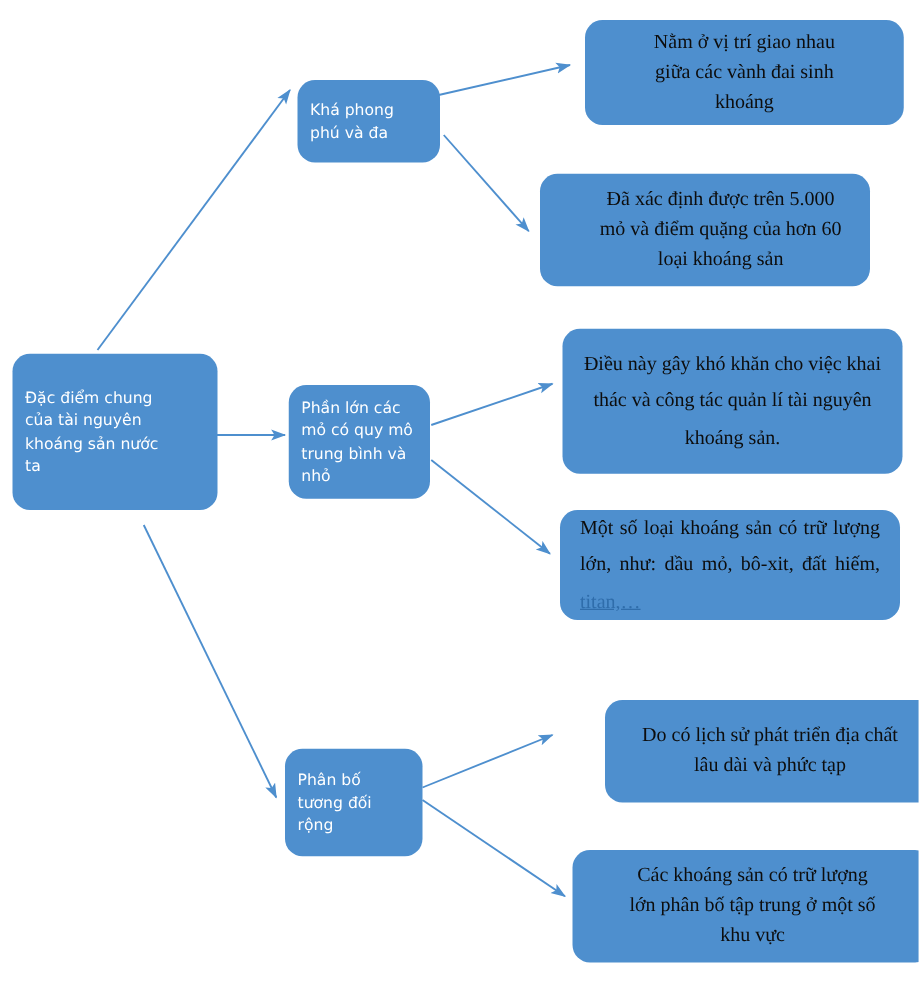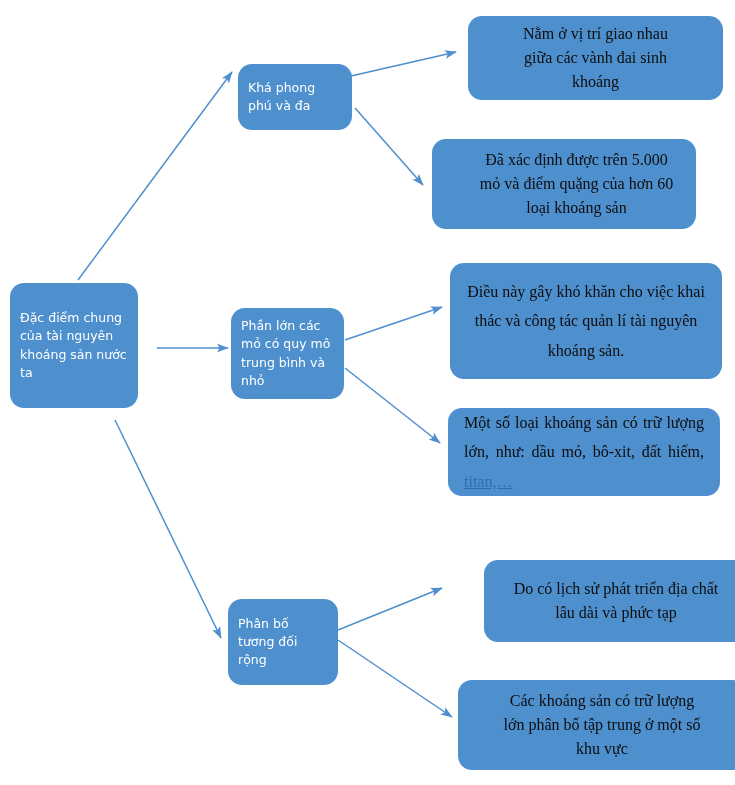--- a/index.html
+++ b/index.html
@@ -89,21 +89,21 @@
       <line x1="355" y1="108" x2="423" y2="185"></line>
 
       <line x1="345" y1="340" x2="442" y2="307"></line>
       <line x1="345" y1="368" x2="440" y2="443"></line>
 
       <line x1="338" y1="630" x2="442" y2="588"></line>
       <line x1="338" y1="640" x2="452" y2="717"></line>
     </g>
   </svg>
 
-  <div class="node sans" style="left:10px; top:283px; width:128px; height:125px;">
+  <div class="node sans" style="left:10px; top:283px; width:164px; height:125px;">
     <span class="node-text">Đặc điểm chung
 của tài nguyên
 khoáng sản nước
 ta</span>
   </div>
 
   <div class="node sans" style="left:238px; top:64px; width:114px; height:66px;">
     <span class="node-text">Khá phong
 phú và đa</span>
   </div>

